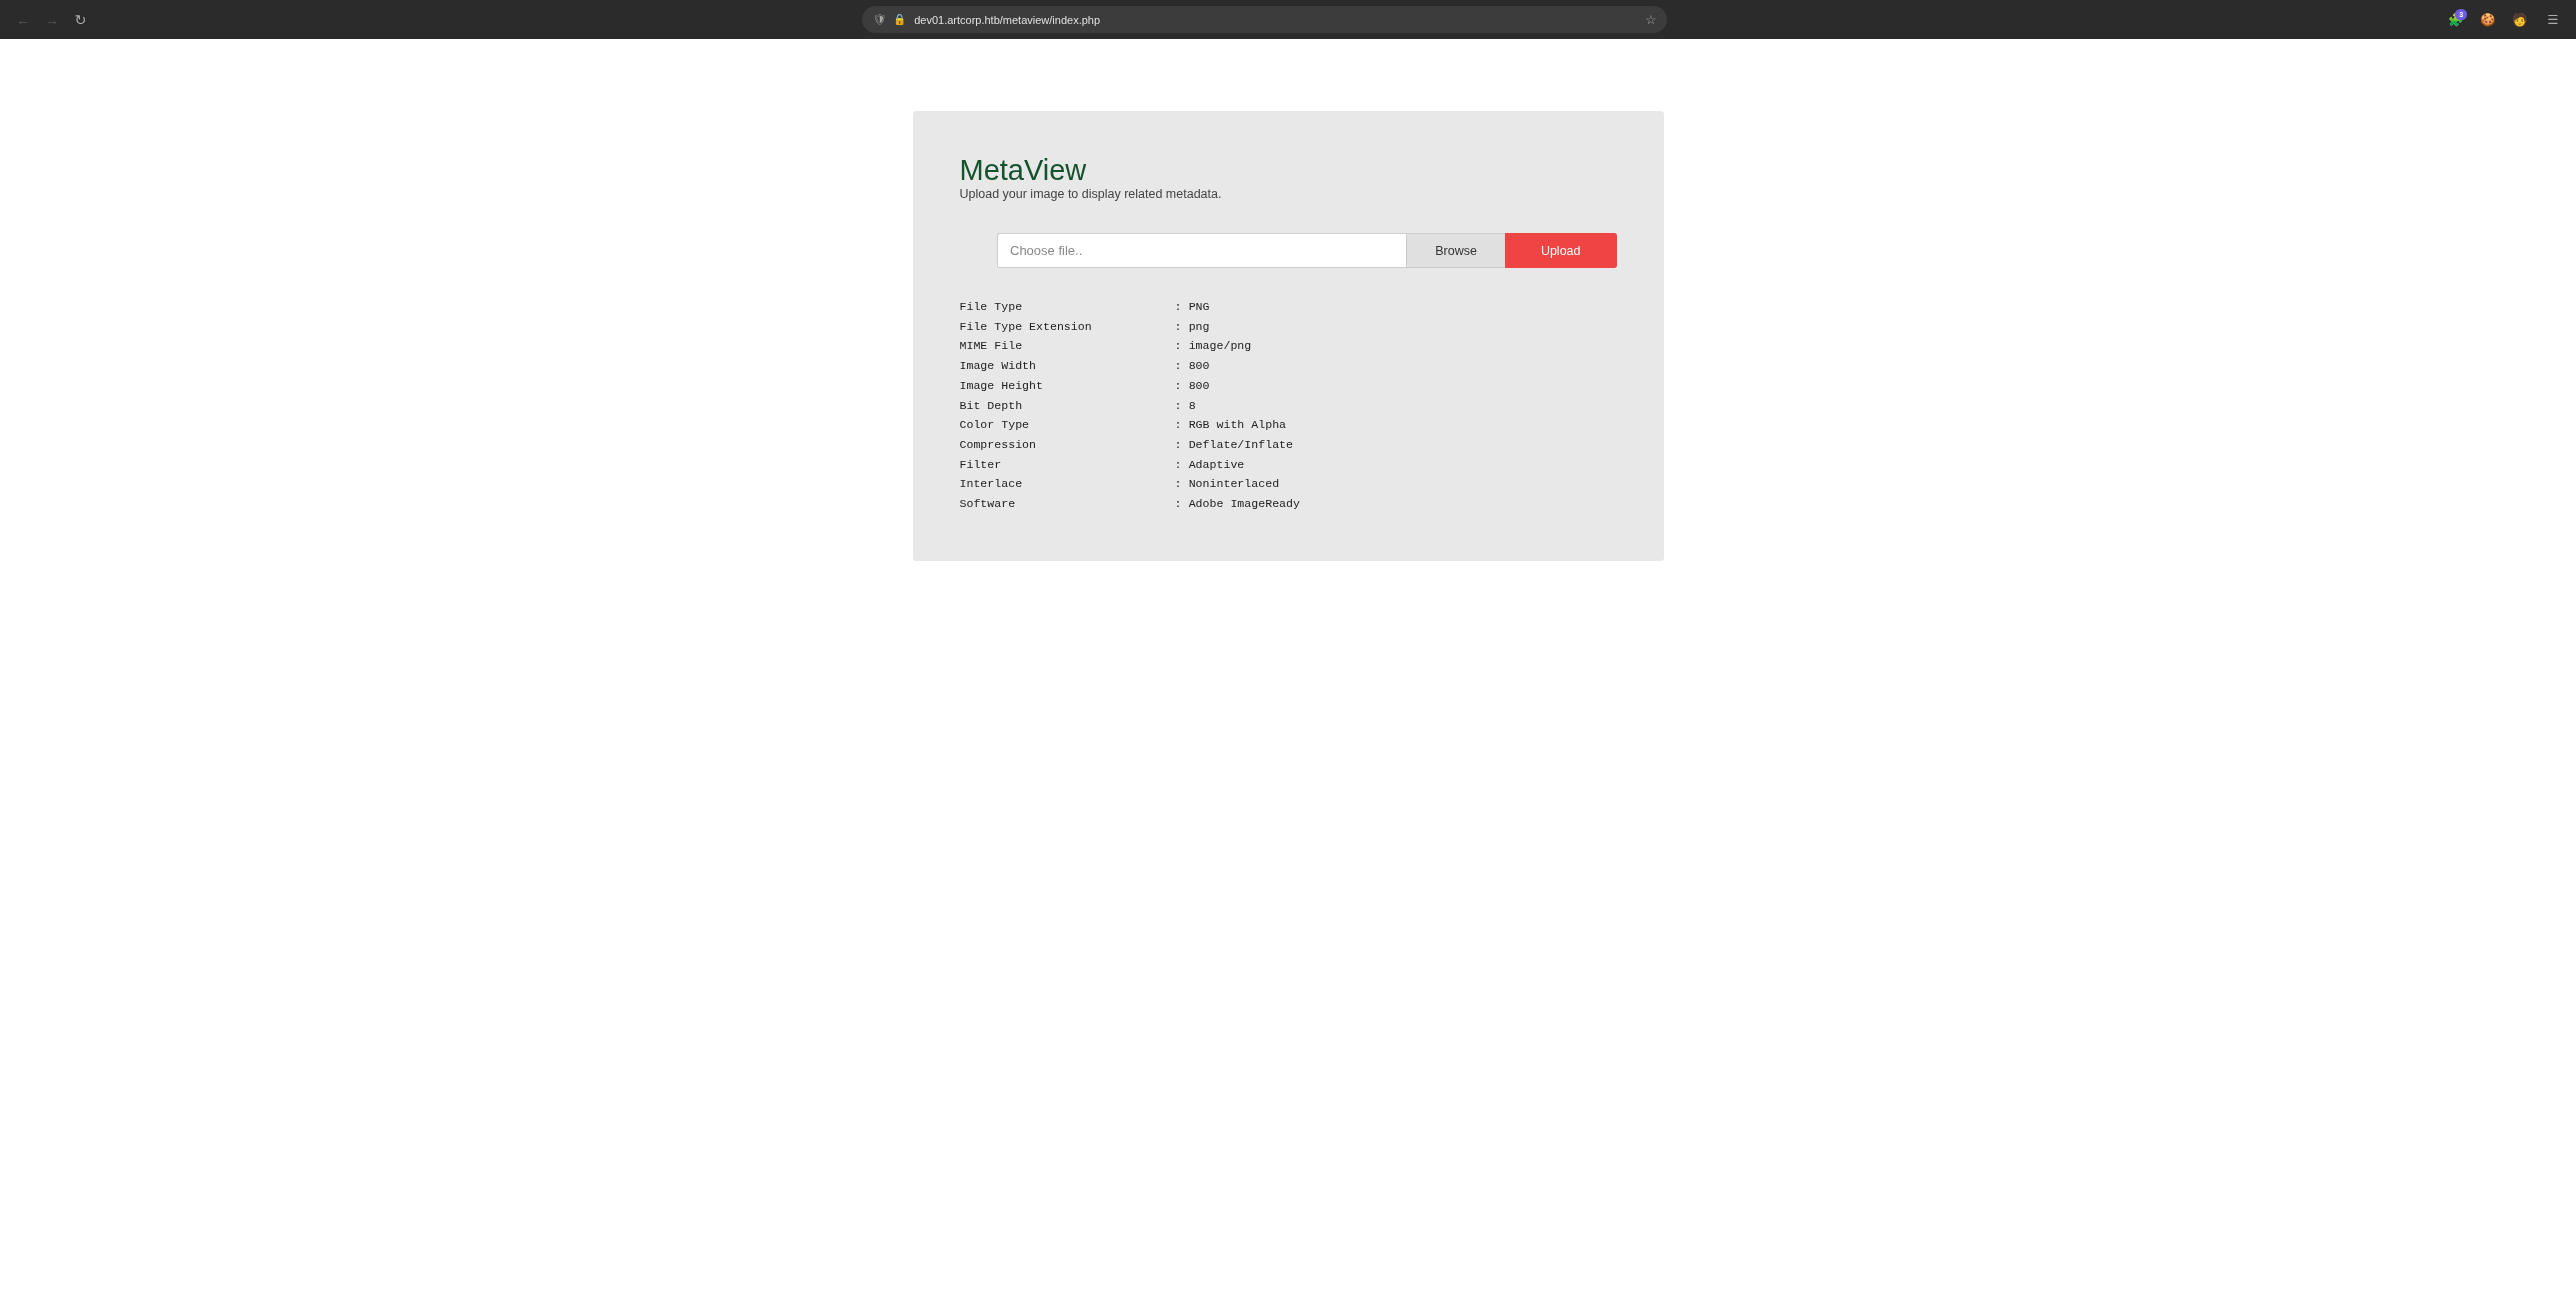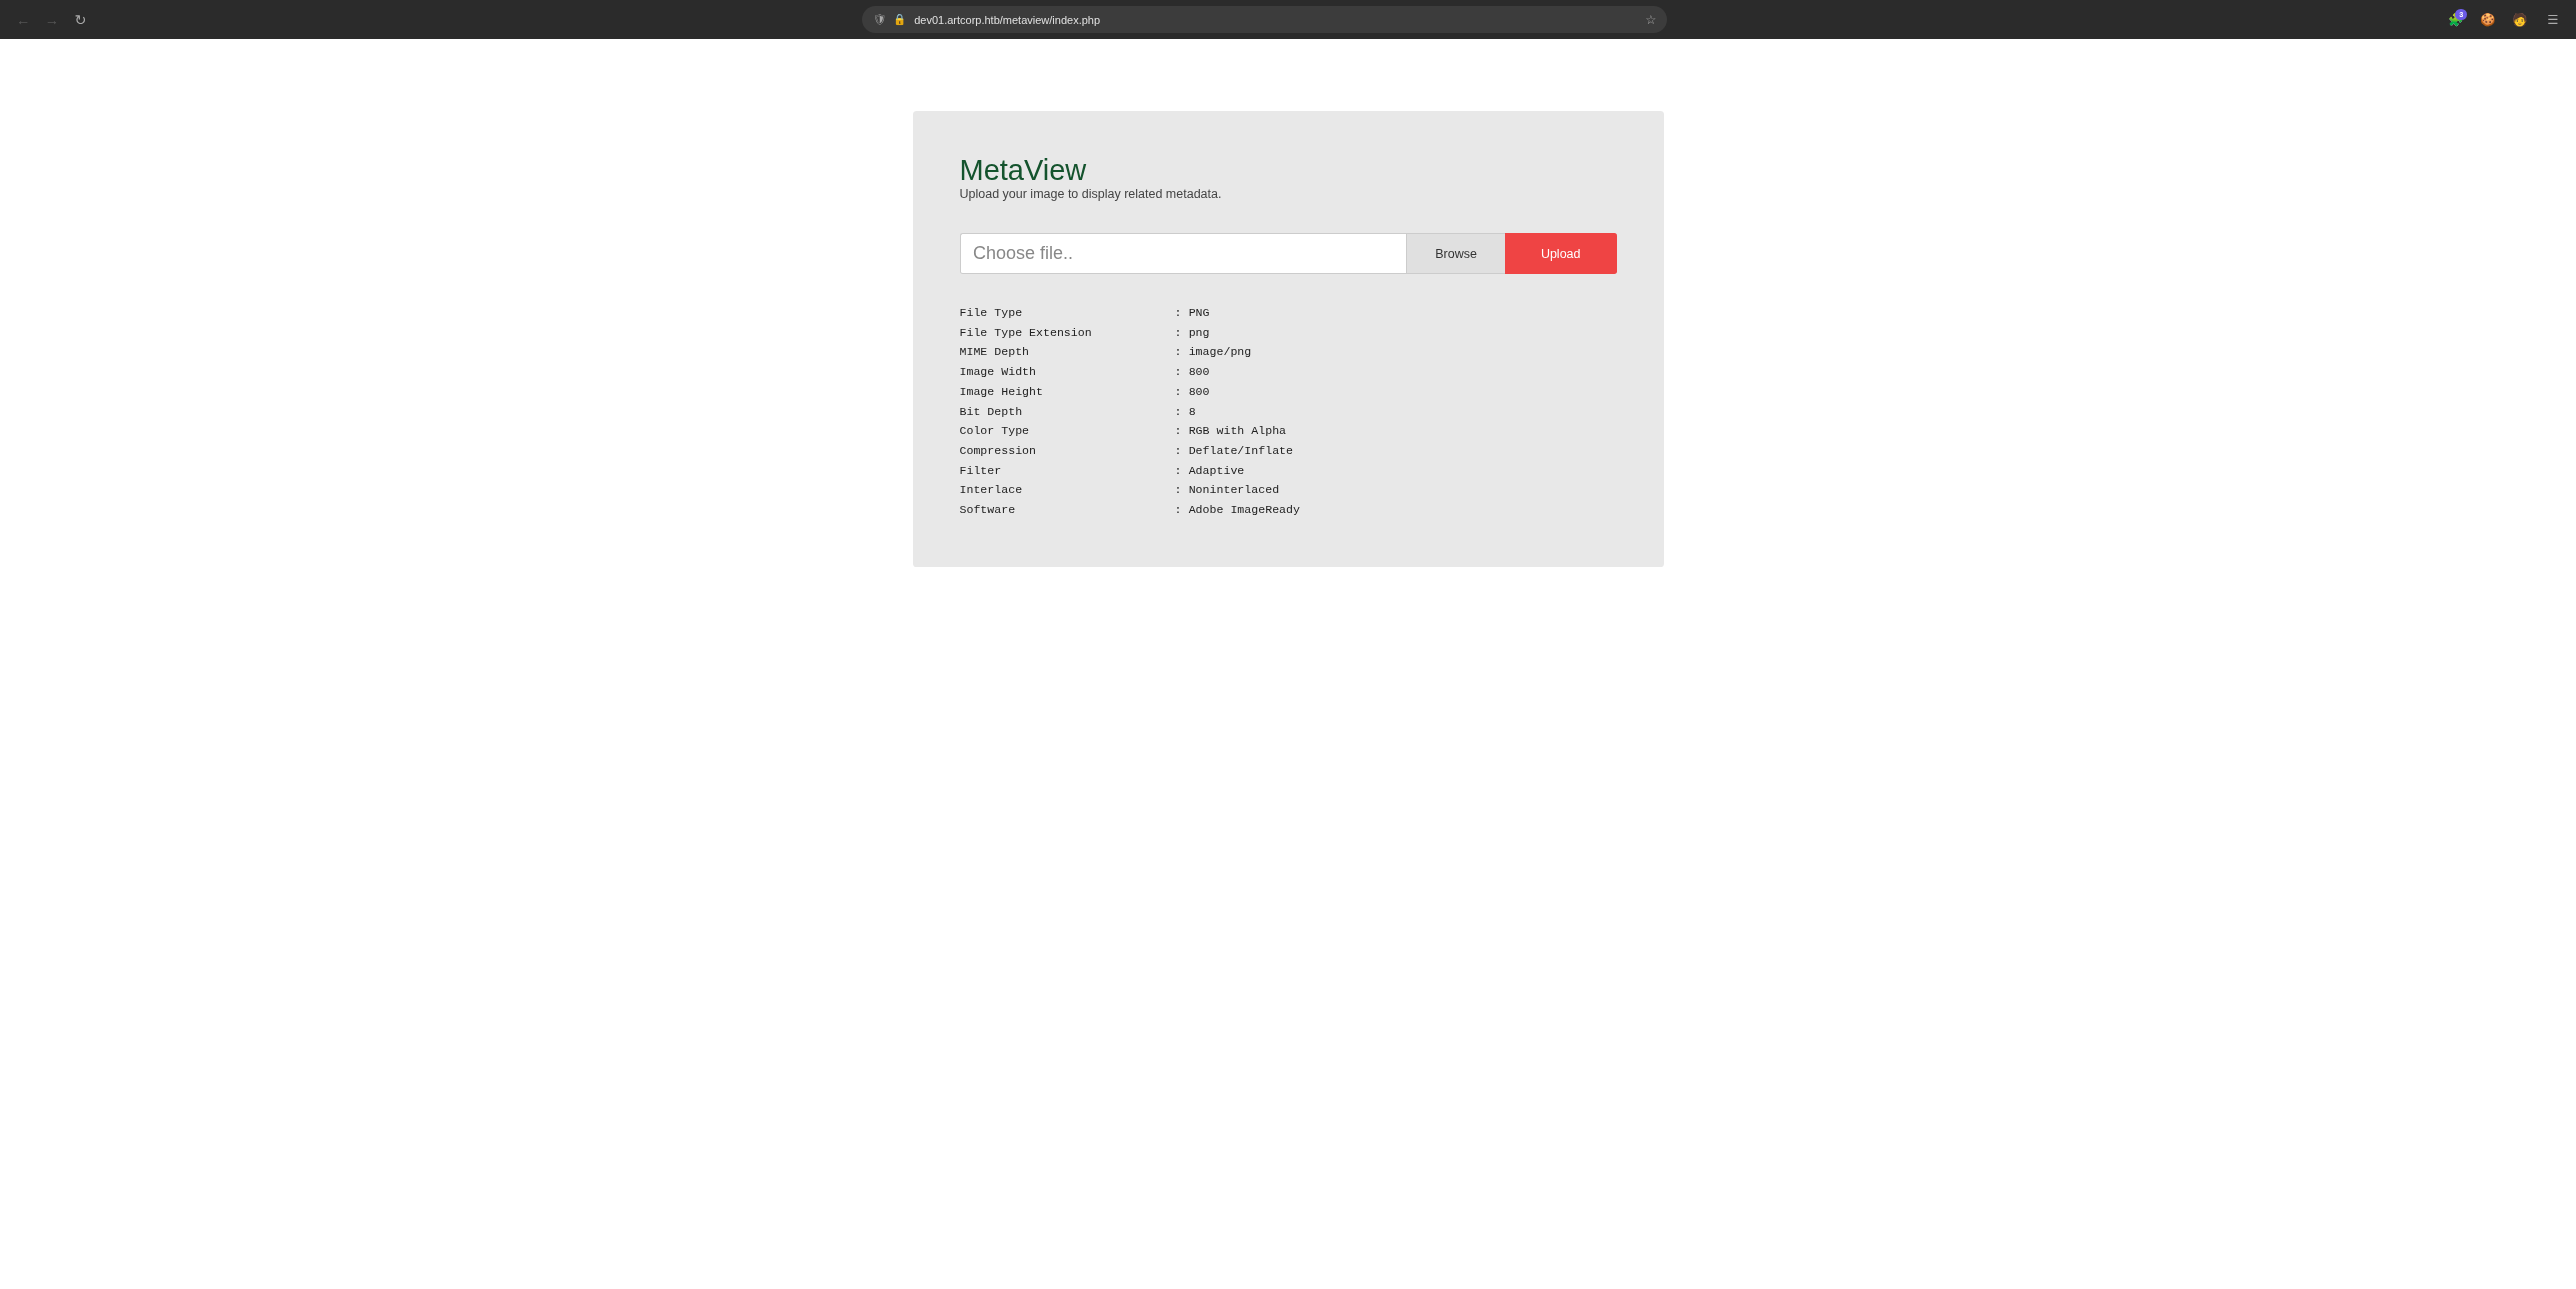--- a/index.html
+++ b/index.html
@@ -167,26 +167,27 @@
       gap: 0;
       margin-bottom: 29px;
     }
 
     .file-input-display {
       flex: 1;
       background: #ffffff;
       border: 0.9px solid #ccc;
       border-right: none;
       padding: 9px 12.5px;
-      font-size: 18px;
+      font-size: 13px;
       color: #888;
       border-radius: 2.7px 0 0 2.7px;
       font-family: Arial, sans-serif;
       display: flex;
       align-items: center;
+      margin-left: 37px;
     }
 
     .browse-btn {
       background: #e0e0e0;
       border: 0.9px solid #ccc;
       border-right: none;
       padding: 9px 28px;
       font-size: 12.5px;
       color: #333;
       cursor: pointer;
@@ -293,21 +294,21 @@
           <span class="metadata-key">File Type</span>
           <span class="metadata-separator"> : </span>
           <span class="metadata-value">PNG</span>
         </div>
         <div class="metadata-row">
           <span class="metadata-key">File Type Extension</span>
           <span class="metadata-separator"> : </span>
           <span class="metadata-value">png</span>
         </div>
         <div class="metadata-row">
-          <span class="metadata-key">MIME Depth</span>
+          <span class="metadata-key">MIME File</span>
           <span class="metadata-separator"> : </span>
           <span class="metadata-value">image/png</span>
         </div>
         <div class="metadata-row">
           <span class="metadata-key">Image Width</span>
           <span class="metadata-separator"> : </span>
           <span class="metadata-value">800</span>
         </div>
         <div class="metadata-row">
           <span class="metadata-key">Image Height</span>

